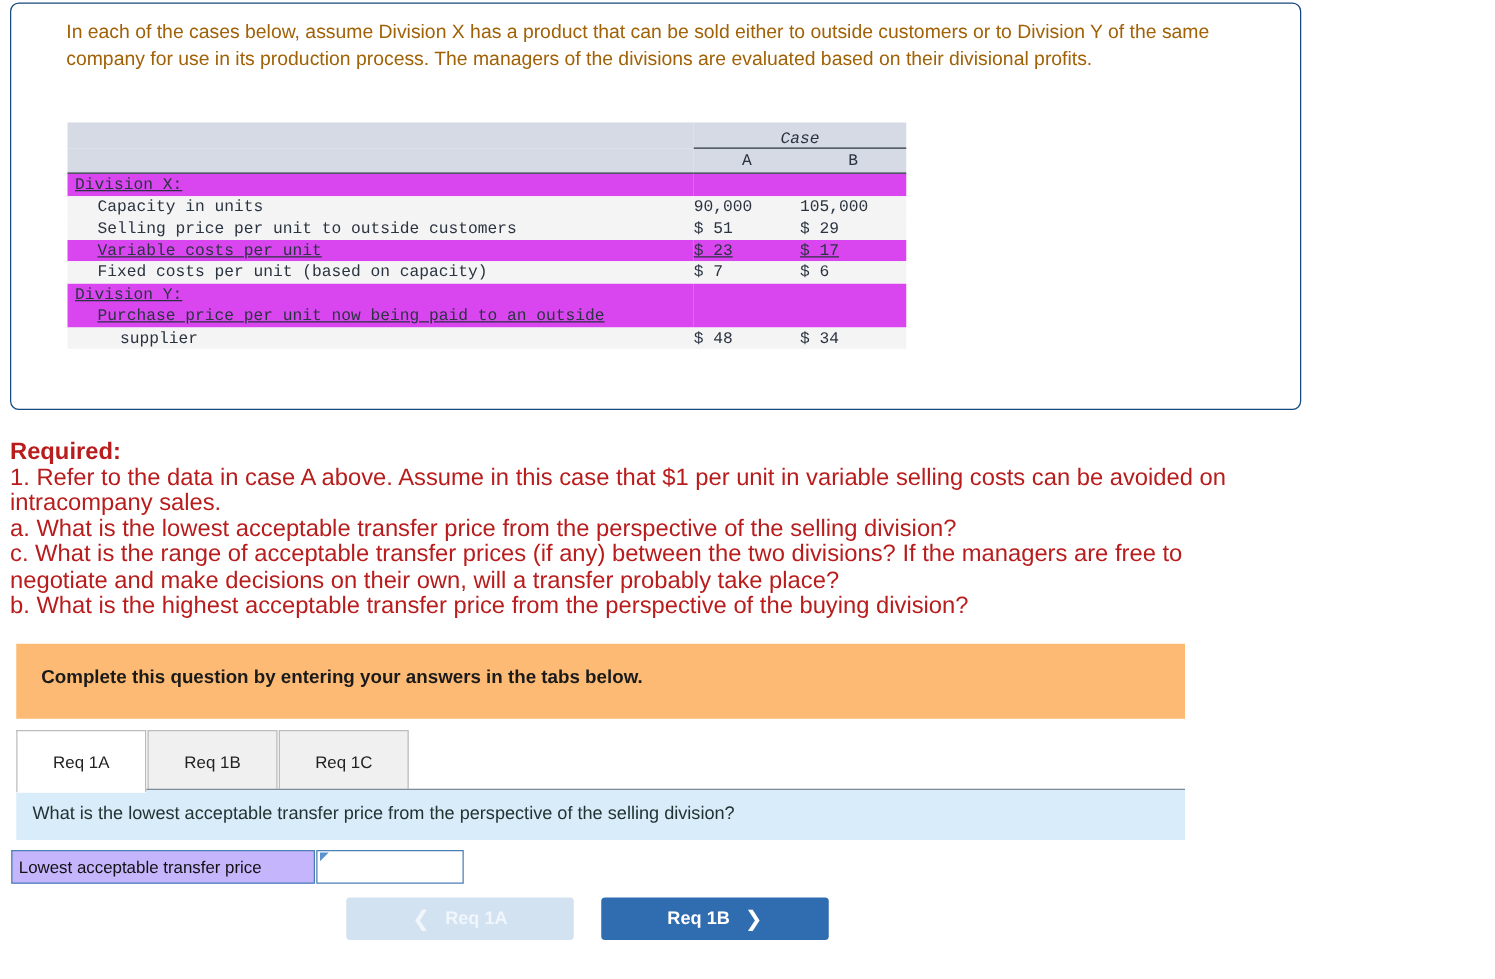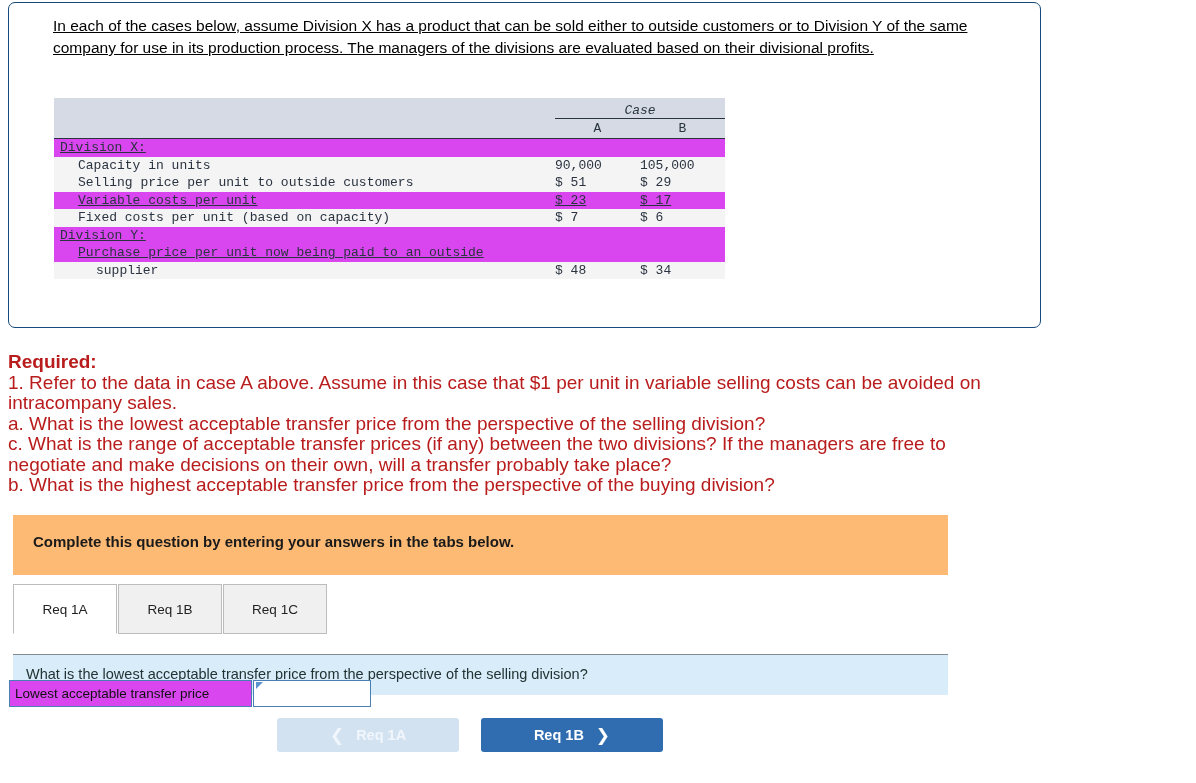--- a/index.html
+++ b/index.html
@@ -28,22 +28,21 @@
     box-sizing: border-box;
     background: #ffffff;
   }
   .intro-text {
     position: absolute;
     left: 44px;
     top: 12px;
     width: 940px;
     font-size: 15.5px;
     line-height: 22px;
-    color: #000000;
-    text-decoration: underline;
+    color: #a16207;
   }
 
   
   .data-table {
     position: absolute;
     left: 45px;
     top: 95px;
     width: 671px;
     border-collapse: collapse;
     font-family: "Liberation Mono", monospace;
@@ -148,21 +147,21 @@
     z-index: 3;
   }
   .tab0 { left: 0;    width: 104px; }
   .tab1 { left: 105px; width: 104px; }
   .tab2 { left: 210px; width: 104px; }
 
   
   .question-bar {
     position: absolute;
     left: 13px;
-    top: 654px;
+    top: 631px;
     width: 935px;
     height: 41px;
     background: #d9ecf9;
     border-top: 1.3px solid #808b94;
     box-sizing: border-box;
     text-align: right;
   }
   .question-bar span {
     position: absolute;
     left: 13px;
@@ -178,21 +177,21 @@
     top: 680px;
     height: 27px;
   }
   .answer-label {
     position: absolute;
     left: 0;
     top: 0;
     width: 243px;
     height: 27px;
     box-sizing: border-box;
-    background: #d946ef;
+    background: #c4b5fd;
     border: 1px solid #4a7fb5;
     font-size: 13.5px;
     color: #111;
     line-height: 25px;
     padding-left: 5px;
   }
   .answer-input {
     position: absolute;
     left: 244px;
     top: 0;

